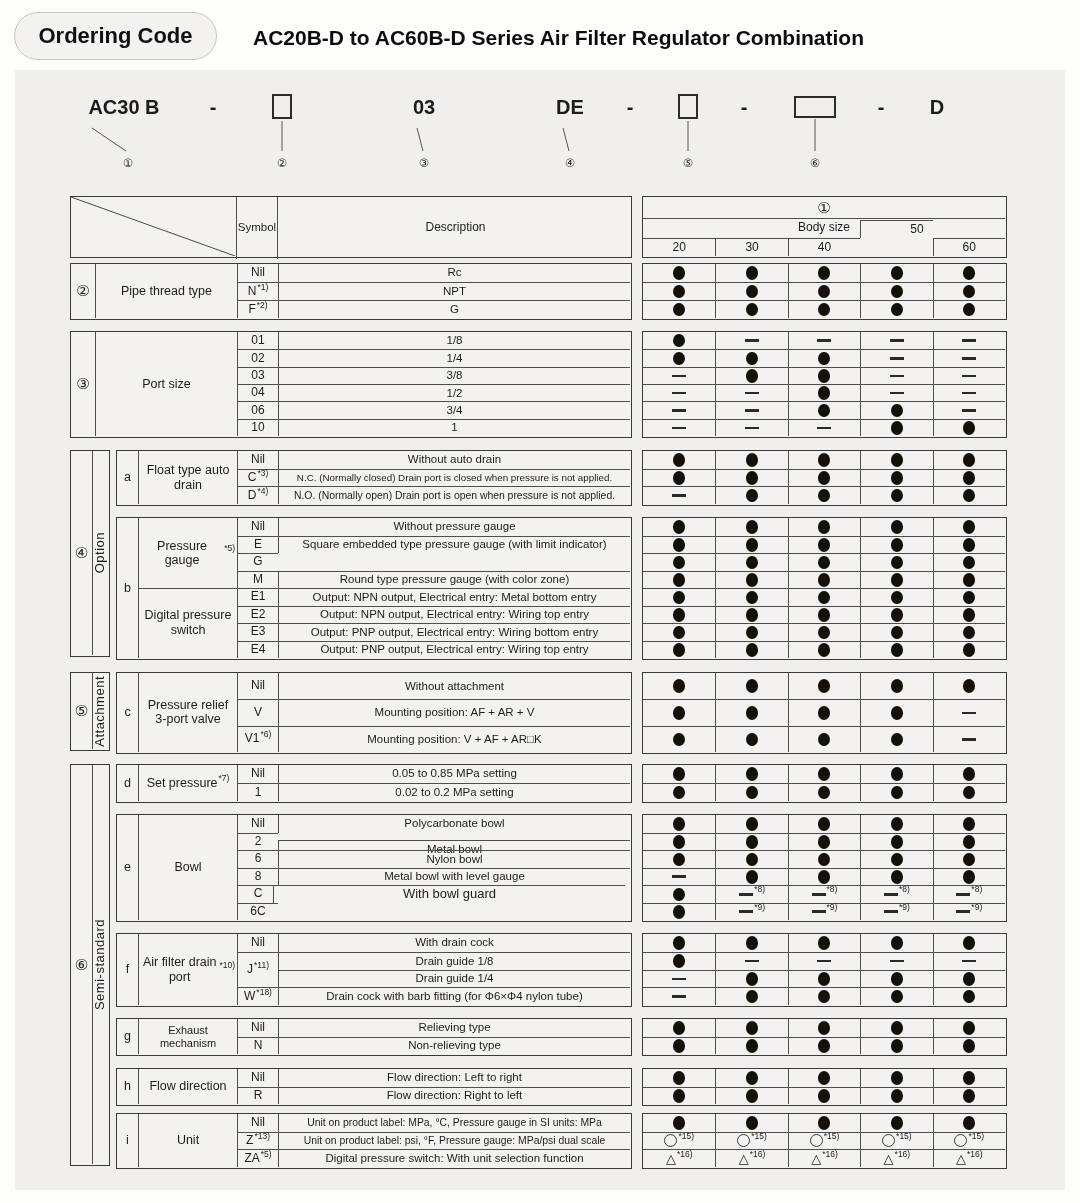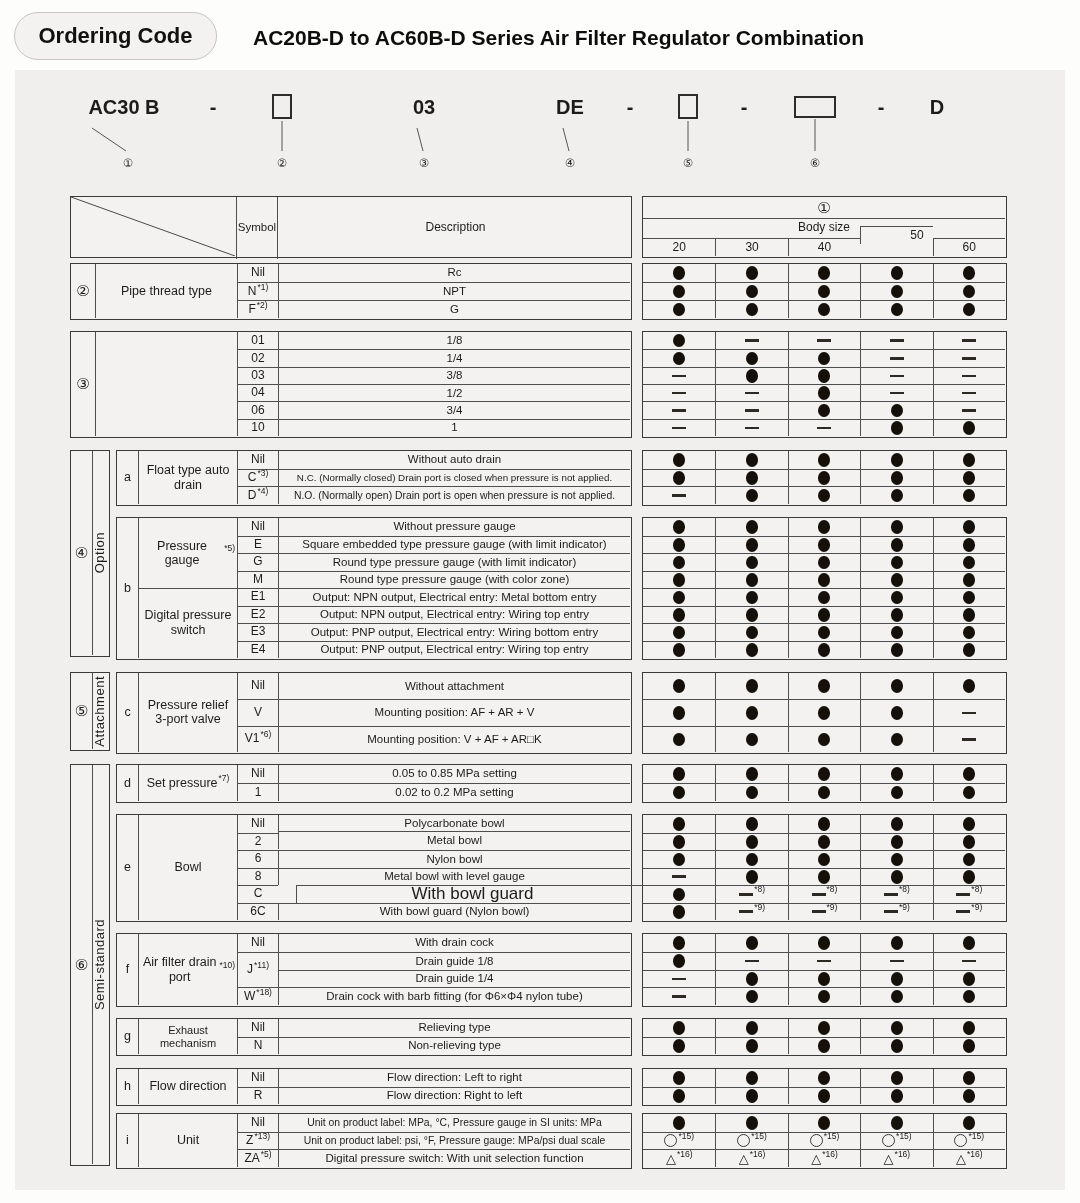--- a/index.html
+++ b/index.html
@@ -120,21 +120,21 @@
         </div>
         <div class="abs cell bt" style="left: 0px; top: 41px; width: 72.4px; height: 18px; font-size: 12px;">
           <span>20</span>
         </div>
         <div class="abs cell bt bl" style="left: 72.4px; top: 41px; width: 72.4px; height: 18px; font-size: 12px;">
           <span>30</span>
         </div>
         <div class="abs cell bt bl" style="left: 144.8px; top: 41px; width: 72.4px; height: 18px; font-size: 12px;">
           <span>40</span>
         </div>
-        <div class="abs cell bt bl" style="left: 217.2px; top: 29px; width: 72.4px; height: 18px; font-size: 12px; padding-left: 40px;">
+        <div class="abs cell bt bl" style="left: 217.2px; top: 23px; width: 72.4px; height: 18px; font-size: 12px; padding-left: 40px;">
           <span>50</span>
         </div>
         <div class="abs cell bt bl" style="left: 289.6px; top: 41px; width: 72.4px; height: 18px; font-size: 12px;">
           <span>60</span>
         </div>
       </div>
       <div class="abs box" style="left: 70px; top: 263px; width: 562px; height: 57px;">
         <div class="abs cell br" style="left: 0px; top: 0px; width: 25px; height: 54px; font-size: 15px;">
           <span>②</span>
         </div>
@@ -206,20 +206,23 @@
           <div class="dot"></div>
         </div>
         <div class="abs cell bl bt" style="left: 289.6px; top: 36px; width: 72.4px; height: 18px;">
           <div class="dot"></div>
         </div>
       </div>
       <div class="abs box" style="left: 70px; top: 331px; width: 562px; height: 106.998px;">
         <div class="abs cell br" style="left: 0px; top: 0px; width: 25px; height: 103.998px; font-size: 15px;">
           <span>③</span>
         </div>
+        <div class="abs cell wrapcell" style="left: 25px; top: 0px; width: 141px; height: 103.998px; font-size: 12.5px; padding: 0px 2px;">
+          <span>Port size</span>
+        </div>
         <div class="abs cell bl" style="left: 166px; top: 0px; width: 41px; height: 17.333px; font-size: 12px;">
           <span>01</span>
         </div>
         <div class="abs cell bl bt" style="left: 166px; top: 17.333px; width: 41px; height: 17.333px; font-size: 12px;">
           <span>02</span>
         </div>
         <div class="abs cell bl bt" style="left: 166px; top: 34.666px; width: 41px; height: 17.333px; font-size: 12px;">
           <span>03</span>
         </div>
         <div class="abs cell bl bt" style="left: 166px; top: 51.999px; width: 41px; height: 17.333px; font-size: 12px;">
@@ -459,23 +462,20 @@
         </div>
         <div class="abs cell bl bt" style="left: 120px; top: 122.5px; width: 41px; height: 17.5px; font-size: 12px;">
           <span>E4</span>
         </div>
         <div class="abs cell bl" style="left: 161px; top: 0px; width: 352px; height: 17.5px; font-size: 11.5px;">
           <span>Without pressure gauge</span>
         </div>
         <div class="abs cell bl bt" style="left: 161px; top: 17.5px; width: 352px; height: 17.5px; font-size: 11.5px;">
           <span>Square embedded type pressure gauge (with limit indicator)</span>
         </div>
-        <div class="abs cell bl bt" style="left: 161px; top: 35px; width: 352px; height: 17.5px; font-size: 11.5px;">
-          <span>Round type pressure gauge (with limit indicator)</span>
-        </div>
         <div class="abs cell bl bt" style="left: 161px; top: 52.5px; width: 352px; height: 17.5px; font-size: 11.5px;">
           <span>Round type pressure gauge (with color zone)</span>
         </div>
         <div class="abs cell bl bt" style="left: 161px; top: 70px; width: 352px; height: 17.5px; font-size: 11.5px;">
           <span>Output: NPN output, Electrical entry: Metal bottom entry</span>
         </div>
         <div class="abs cell bl bt" style="left: 161px; top: 87.5px; width: 352px; height: 17.5px; font-size: 11.5px;">
           <span>Output: NPN output, Electrical entry: Wiring top entry</span>
         </div>
         <div class="abs cell bl bt" style="left: 161px; top: 105px; width: 352px; height: 17.5px; font-size: 11.5px;">
@@ -771,34 +771,31 @@
         </div>
         <div class="abs cell bl bt" style="left: 120px; top: 70px; width: 41px; height: 17.5px; font-size: 12px;">
           <span>C</span>
         </div>
         <div class="abs cell bl bt" style="left: 120px; top: 87.5px; width: 41px; height: 17.5px; font-size: 12px;">
           <span>6C</span>
         </div>
         <div class="abs cell bl" style="left: 161px; top: 0px; width: 352px; height: 17.5px; font-size: 11.5px;">
           <span>Polycarbonate bowl</span>
         </div>
-        <div class="abs cell bl bt" style="left: 161px; top: 16px; width: 352px; height: 17.5px; font-size: 11.5px;">
+        <div class="abs cell bl bt" style="left: 161px; top: 25px; width: 352px; height: 17.5px; font-size: 11.5px;">
           <span>Metal bowl</span>
         </div>
         <div class="abs cell bl bt" style="left: 161px; top: 35px; width: 352px; height: 17.5px; font-size: 11.5px;">
           <span>Nylon bowl</span>
         </div>
         <div class="abs cell bl bt" style="left: 161px; top: 52.5px; width: 352px; height: 17.5px; font-size: 11.5px;">
           <span>Metal bowl with level gauge</span>
         </div>
-        <div class="abs cell bl bt" style="left: 179px; top: 70px; width: 352px; height: 17.5px; font-size: 17px;">
+        <div class="abs cell bl bt" style="left: 156px; top: 70px; width: 352px; height: 17.5px; font-size: 13px;">
           <span>With bowl guard</span>
-        </div>
-        <div class="abs cell bl bt" style="left: 161px; top: 87.5px; width: 352px; height: 17.5px; font-size: 11.5px;">
-          <span>With bowl guard (Nylon bowl)</span>
         </div>
       </div>
       <div class="abs box" style="left: 642px; top: 814px; width: 365px; height: 108px;">
         <div class="abs cell" style="left: 0px; top: 0px; width: 72.4px; height: 17.5px;">
           <div class="dot"></div>
         </div>
         <div class="abs cell bl" style="left: 72.4px; top: 0px; width: 72.4px; height: 17.5px;">
           <div class="dot"></div>
         </div>
         <div class="abs cell bl" style="left: 144.8px; top: 0px; width: 72.4px; height: 17.5px;">

